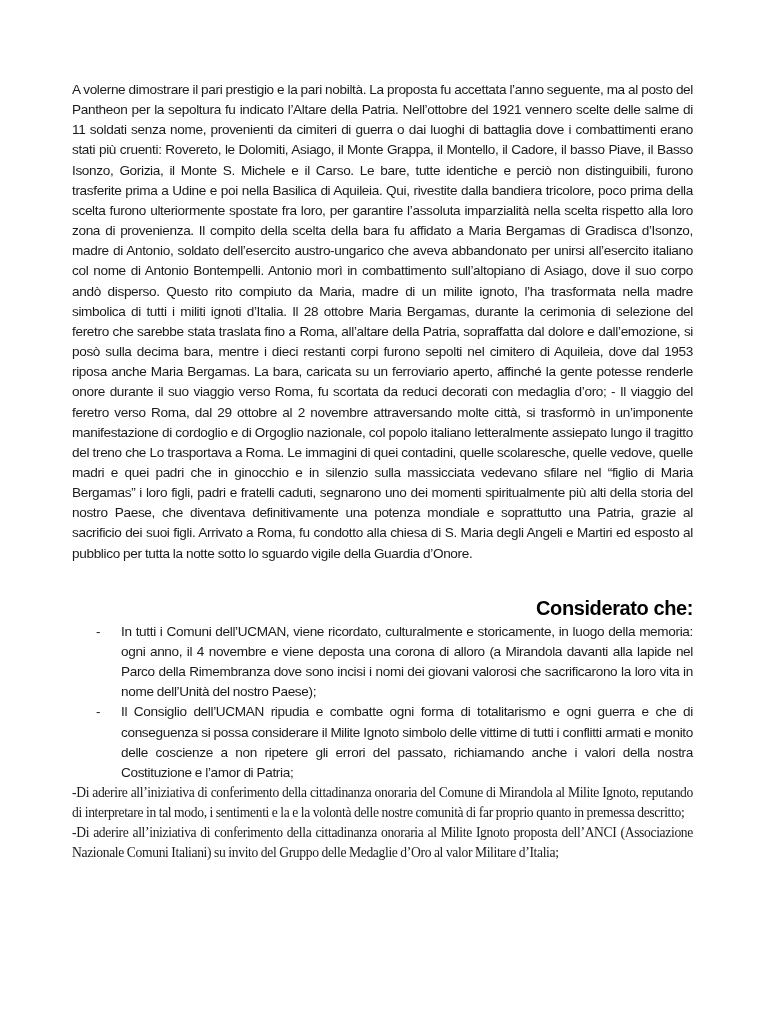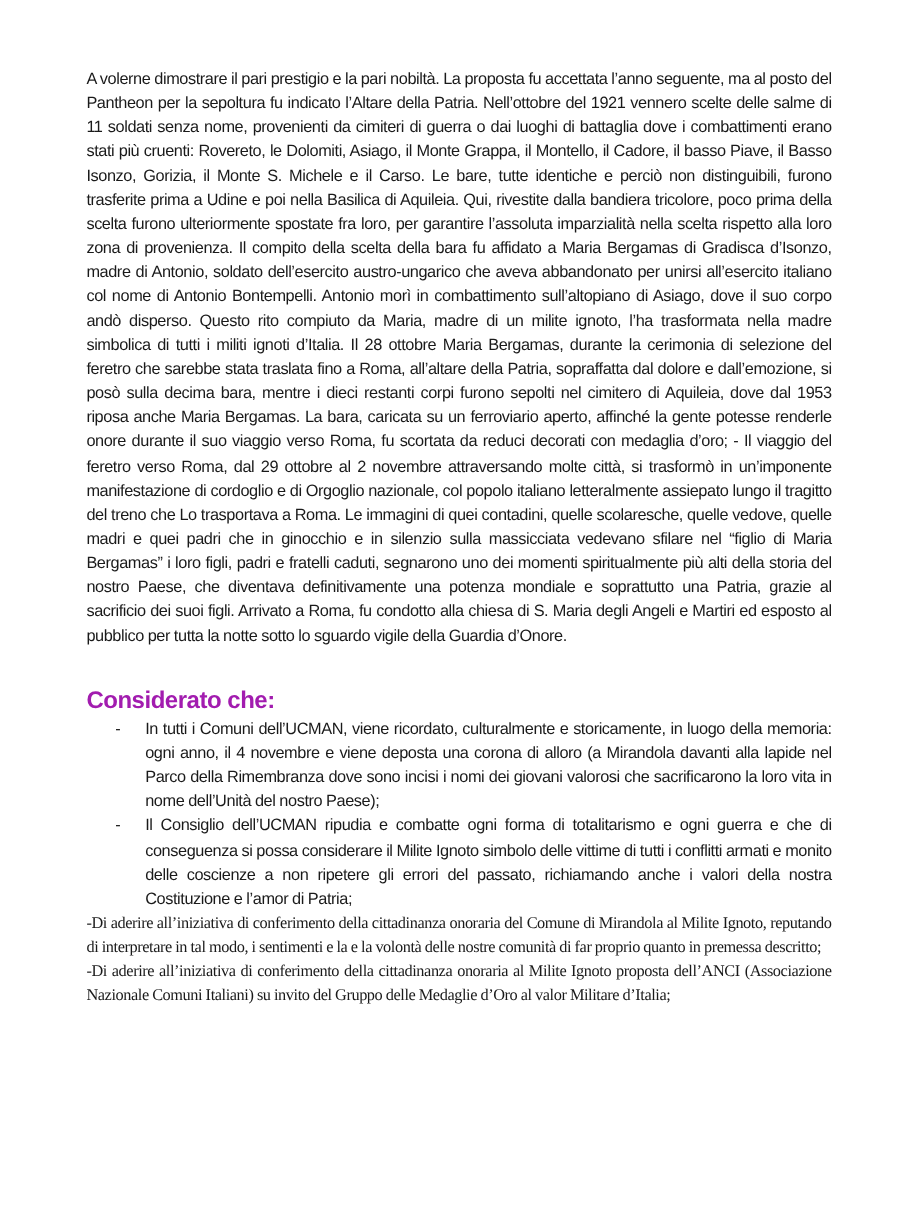--- a/index.html
+++ b/index.html
@@ -1,33 +1,34 @@
 <!DOCTYPE html>
 <html><head>
   <meta charset="utf-8">
   <style>
     html, body { margin: 0; padding: 0; background: #ffffff; }
     body { width: 764px; height: 1023px; position: relative; overflow: hidden; }
     .page {
       position: absolute;
       left: 72px;
-      top: 56px;
+      top: 80px;
       width: 621px;
       font-family: "Liberation Sans", sans-serif;
       color: #1a1a1a;
       font-size: 13.6px;
       line-height: 20.15px;
     }
     .para { text-align: justify; margin: 0; letter-spacing: -0.35px; word-spacing: -0.2px; }
     .heading {
       font-family: "Liberation Sans", sans-serif;
       font-weight: bold;
-      color: #a21caf;
+      color: #000000;
       margin: 0;
       letter-spacing: -0.4px;
+      text-align: right;
     }
     .h-considerato { font-size: 20px; line-height: 24px; margin-top: 32px; margin-bottom: 2px; }
     .h-ritenuto { font-size: 24px; line-height: 28px; margin-top: 40px; margin-bottom: 2px; }
     ul.dash-list { list-style: none; margin: 0; padding: 0 0 0 49px; }
     ul.dash-list li { position: relative; text-align: justify; letter-spacing: -0.35px; word-spacing: -0.2px; }
     ul.dash-list li .dash { position: absolute; left: -25px; top: 0; }
     .ritenuto-item { text-align: justify; margin: 0; letter-spacing: -0.35px; word-spacing: -0.2px; font-family: Liberation Serif, serif; }
   </style>
 </head>
 <body>

